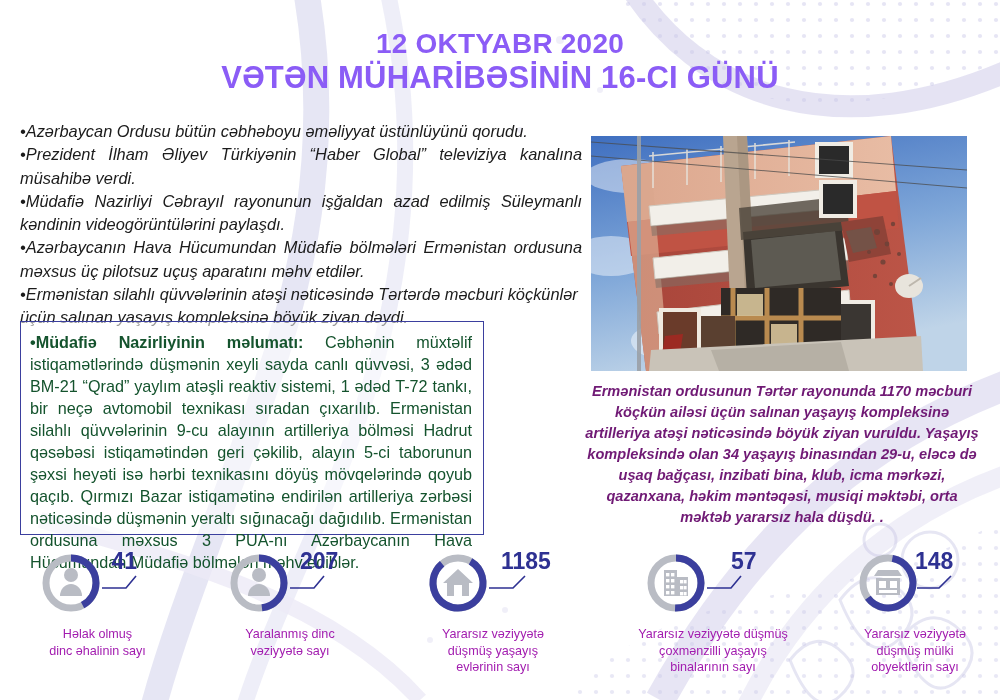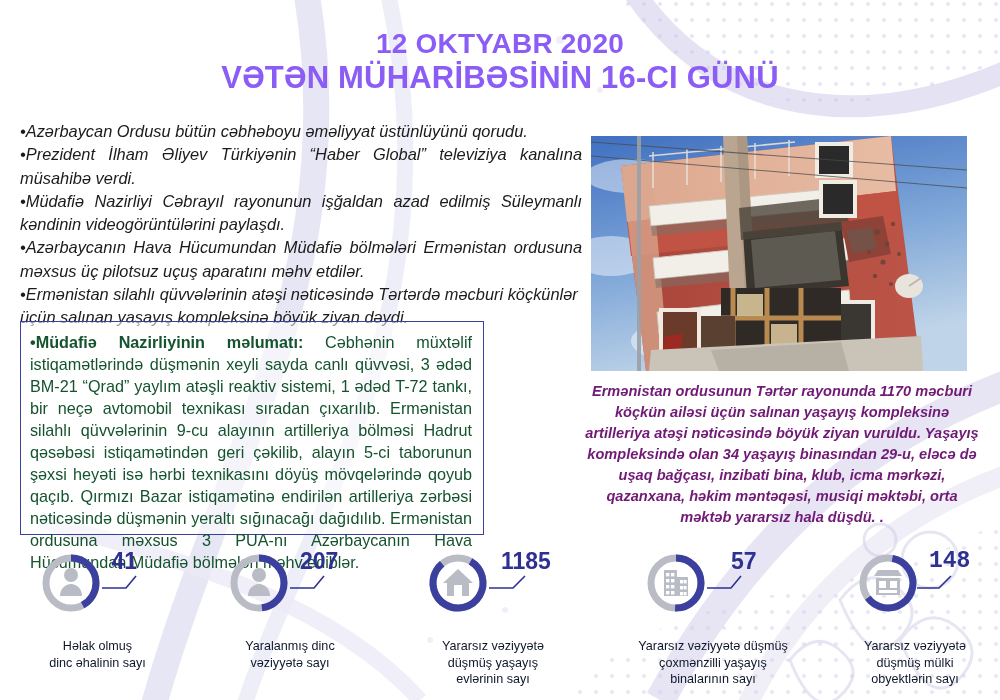--- a/index.html
+++ b/index.html
@@ -66,21 +66,21 @@
   
   .stats { position:absolute; left:0; top:552px; width:920px; height:148px; }
   .stat { position:absolute; top:0; text-align:center; }
   .stat .ring-wrap { position:relative; height:62px; }
   .stat .ring { position:absolute; top:0; }
   .stat .value {
     position:absolute; font-size:23px; font-weight:bold; color:#2e3192;
     top:-4px; white-space:nowrap;
   }
   .stat .label {
-    margin-top:24px; font-size:12.6px; line-height:1.33; color:#0f172a;
+    margin-top:12px; font-size:12.6px; line-height:1.33; color:#a21caf;
     white-space:pre-line;
   }
 </style>
 </head>
 <body>
 
 <svg id="bg-decor" width="1000" height="700" viewBox="0 0 1000 700">
   <defs>
     <pattern id="dots" width="16" height="16" patternUnits="userSpaceOnUse">
       <circle cx="4" cy="4" r="2.1" fill="#c9c8e8" opacity="0.85"></circle>
@@ -369,21 +369,21 @@
             <g fill="#ffffff">
               <rect x="-9" y="-2" width="7" height="7"></rect>
               <rect x="2" y="-2" width="7" height="7"></rect>
               <rect x="-9" y="7" width="18" height="3"></rect>
             </g>
           </g>
         </svg>
         <svg style="position:absolute;left:50%;margin-left:2px;top:22px;" width="40" height="18" viewBox="0 0 40 18">
           <path d="M0,14 L22,14 L34,2" stroke="#2e3192" stroke-width="1.6" fill="none"></path>
         </svg>
-        <div class="value" style="left:50%; margin-left:14px;font-family:Liberation Mono, monospace;">148</div>
+        <div class="value" style="left:50%; ">148</div>
       </div>
       <div class="label">Yararsız vəziyyətə
 düşmüş mülki
 obyektlərin sayı</div>
     </div>
 
   </div>
 </div>
 
 </body></html>

